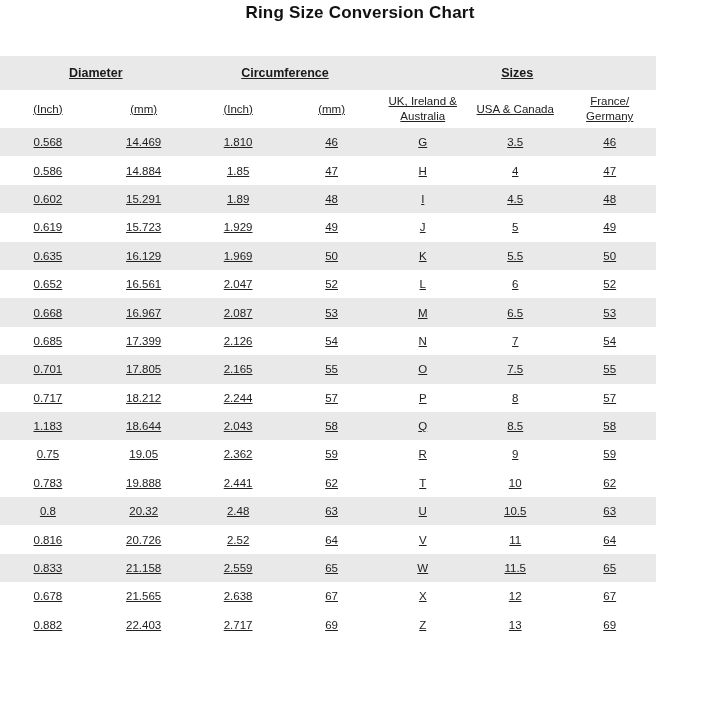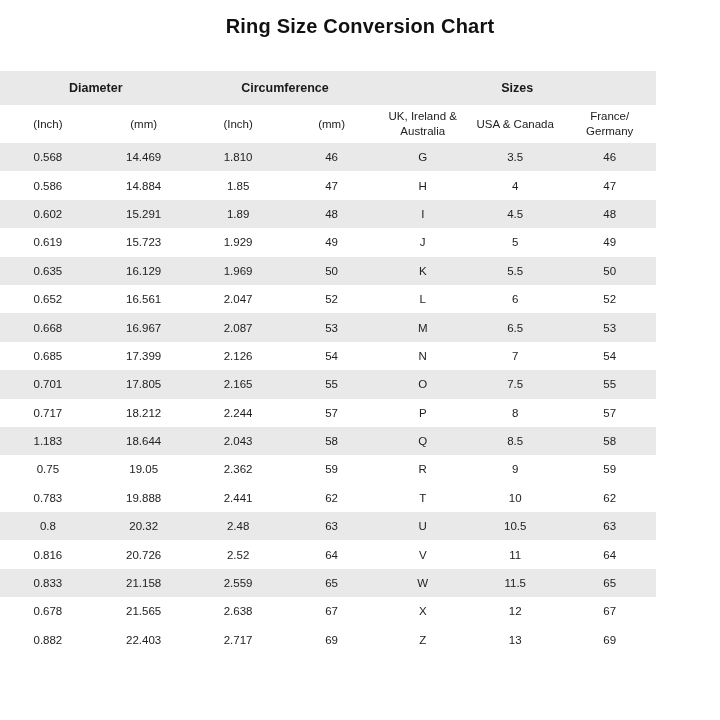--- a/index.html
+++ b/index.html
@@ -5,32 +5,33 @@
   * { margin: 0; padding: 0; box-sizing: border-box; }
   html, body {
     width: 720px; height: 720px;
     background: var(--page-bg, #ffffff);
     font-family: "Liberation Sans", sans-serif;
     color: var(--text, #222222);
     overflow: hidden;
   }
   .page { width: 720px; height: 720px; background: var(--page-bg, #ffffff); }
   .title {
-    font-size: 20px;
+    font-size: 17px;
     font-weight: bold;
     text-align: center;
-    padding-top: 15px;
+    padding-top: 3px;
     color: #111111;
     letter-spacing: 0.2px;
   }
   table.conversion-table {
     width: 656px;
     border-collapse: collapse;
     table-layout: fixed;
     margin-top: 33px;
+    text-decoration: underline;
   }
   th, td {
     text-align: center;
     vertical-align: middle;
     font-weight: normal;
     color: var(--text, #222222);
   }
   tr.group-row th {
     background: var(--header-row-bg, #e9e9e9);
     height: 34px;

